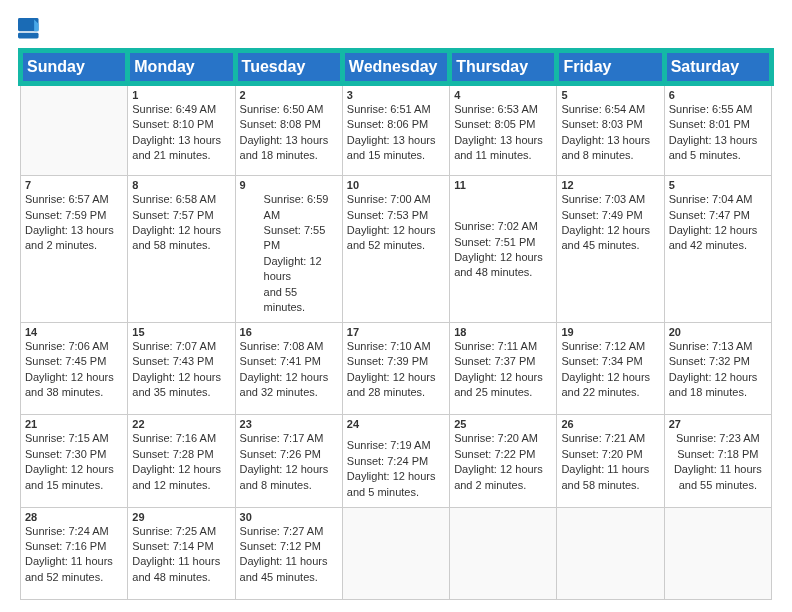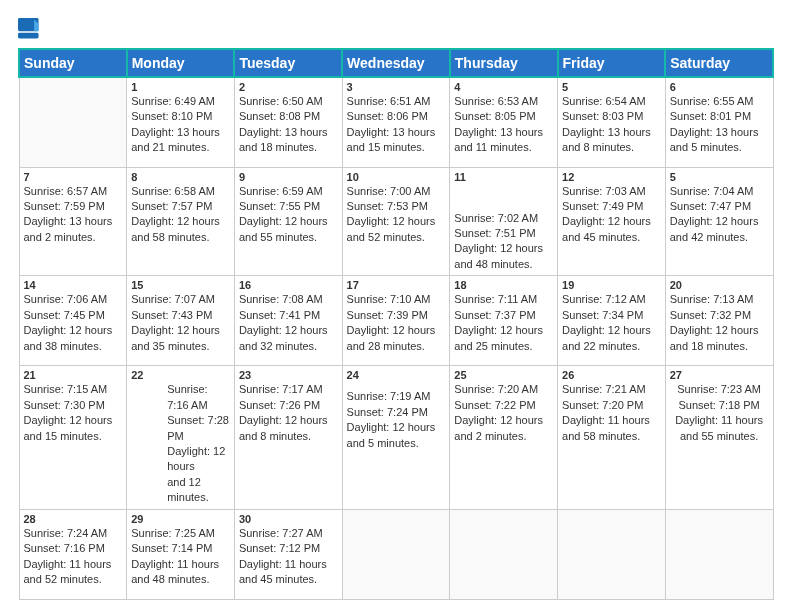--- a/index.html
+++ b/index.html
@@ -57,25 +57,25 @@
     .calendar {
       flex: 1;
       border: 1px solid #ccc;
       border-collapse: collapse;
       width: 100%;
       table-layout: fixed;
     }
     .calendar th {
       background: #2874c8;
       color: #fff;
-      font-size: 14px;
+      font-size: 16px;
       font-weight: bold;
       padding: 5px 4px;
       text-align: left;
-      border: 2px solid #14b8a6;
+      border: 5px solid #14b8a6;
     }
     .calendar td {
       vertical-align: top;
       border: 1px solid #ccc;
       padding: 3px 4px;
       font-size: 9.5px;
       color: #333;
       height: 90px;
     }
     .calendar td.empty {
@@ -185,21 +185,21 @@
           </td>
           <td>
             <span class="day-num">8</span>
             <div class="day-detail" style="white-space: pre-line;">Sunrise: 6:58 AM
 Sunset: 7:57 PM
 Daylight: 12 hours
 and 58 minutes.</div>
           </td>
           <td>
             <span class="day-num">9</span>
-            <div class="day-detail" style="white-space: pre-line;">Sunrise: 6:59 AM
+            <div class="day-detail" style="white-space: pre-line; margin-left: 24px;">Sunrise: 6:59 AM
 Sunset: 7:55 PM
 Daylight: 12 hours
 and 55 minutes.</div>
           </td>
           <td>
             <span class="day-num">10</span>
             <div class="day-detail" style="white-space: pre-line;">Sunrise: 7:00 AM
 Sunset: 7:53 PM
 Daylight: 12 hours
 and 52 minutes.</div>
@@ -280,21 +280,21 @@
         <tr>
           <td>
             <span class="day-num">21</span>
             <div class="day-detail" style="white-space: pre-line;">Sunrise: 7:15 AM
 Sunset: 7:30 PM
 Daylight: 12 hours
 and 15 minutes.</div>
           </td>
           <td>
             <span class="day-num">22</span>
-            <div class="day-detail" style="white-space: pre-line; margin-left: 36px;">Sunrise: 7:16 AM
+            <div class="day-detail" style="white-space: pre-line;">Sunrise: 7:16 AM
 Sunset: 7:28 PM
 Daylight: 12 hours
 and 12 minutes.</div>
           </td>
           <td>
             <span class="day-num">23</span>
             <div class="day-detail" style="white-space: pre-line;">Sunrise: 7:17 AM
 Sunset: 7:26 PM
 Daylight: 12 hours
 and 8 minutes.</div>

